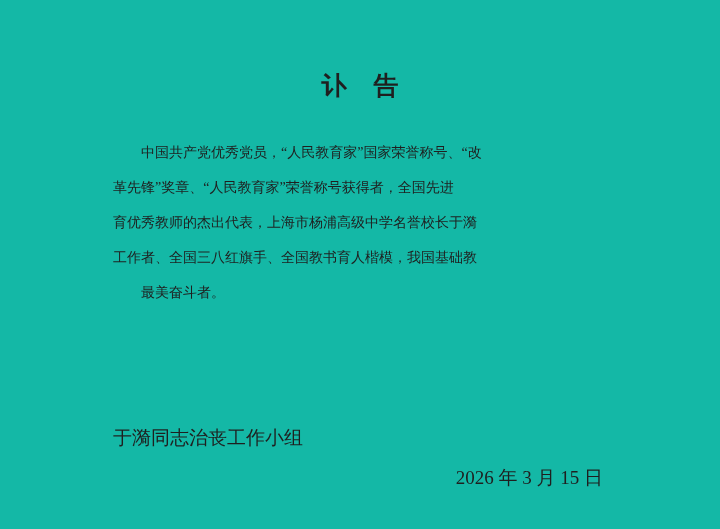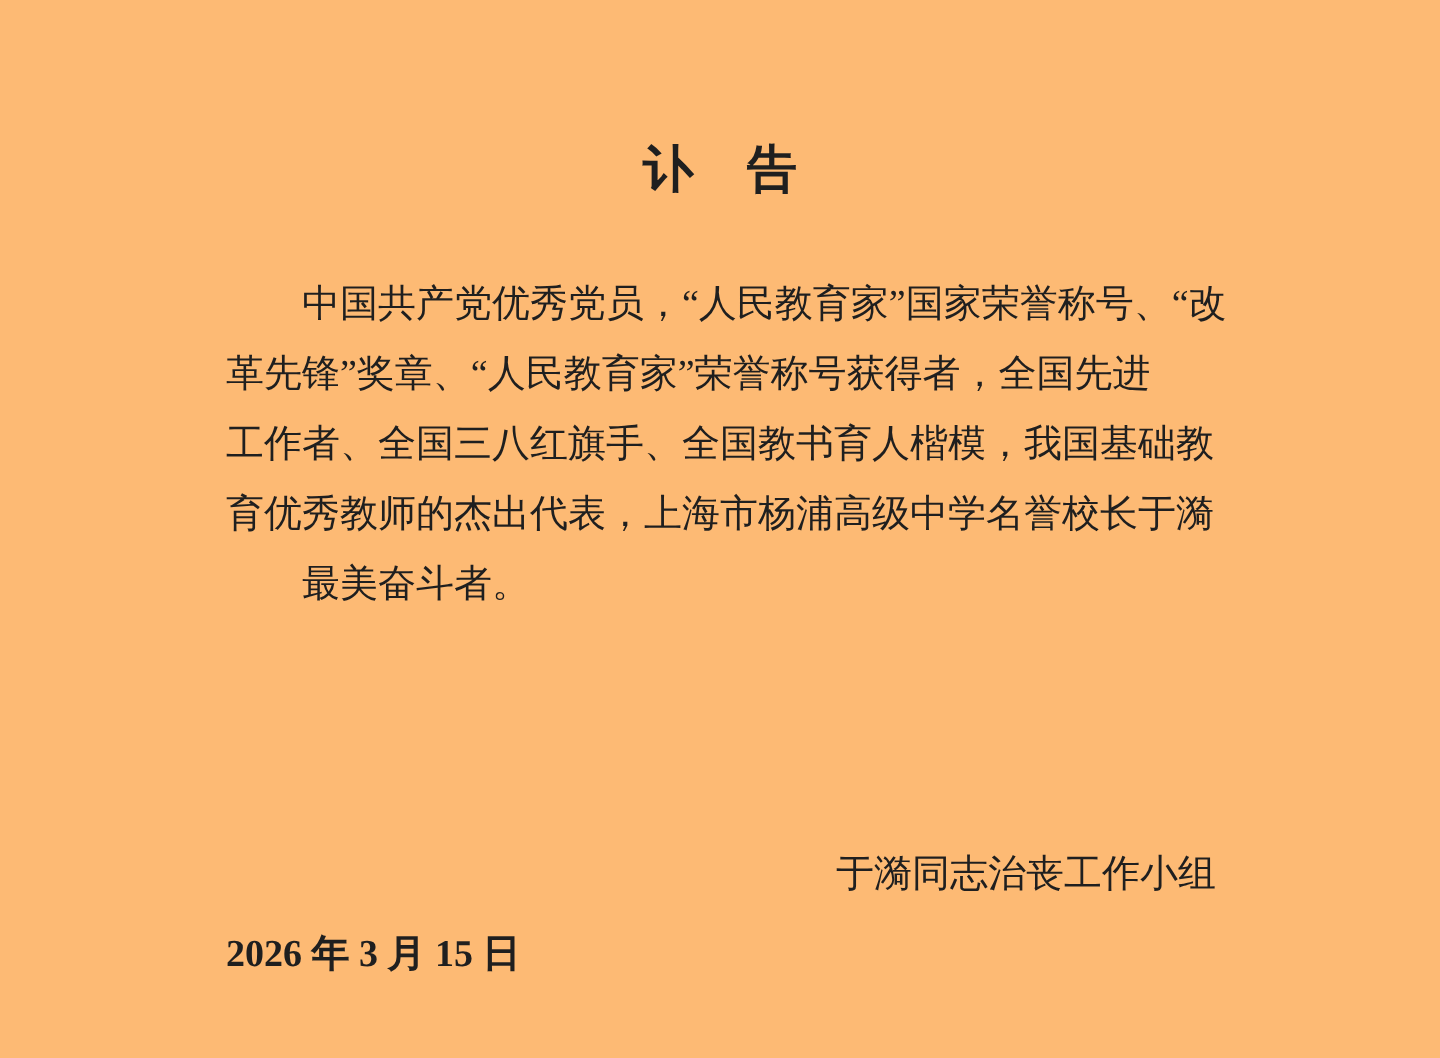--- a/index.html
+++ b/index.html
@@ -4,21 +4,21 @@
 <style>
   html, body {
     margin: 0;
     padding: 0;
     background: #ffffff;
   }
   .page {
     position: relative;
     width: 720px;
     height: 529px;
-    background: #fdba74;
+    background: #14b8a6;
     overflow: hidden;
     font-family: "Liberation Serif", "DejaVu Serif", serif;
     color: #1f1f1f;
   }
   .notice-title {
     position: absolute;
     left: 113px;
     top: 70px;
     width: 495px;
     height: 32px;
@@ -27,63 +27,62 @@
     font-size: 25px;
     font-weight: bold;
     letter-spacing: 1px;
     margin: 0;
   }
   .notice-body {
     position: absolute;
     left: 113px;
     top: 135px;
     width: 495px;
-    font-size: 19px;
+    font-size: 14px;
     line-height: 35px;
   }
   .body-line {
     height: 35px;
     white-space: nowrap;
   }
   .body-line.indent {
     text-indent: 2em;
   }
   .notice-signature {
     position: absolute;
     left: 113px;
     top: 420px;
     width: 495px;
     height: 35px;
     line-height: 35px;
     font-size: 19px;
-    text-align: right;
   }
   .notice-date {
     position: absolute;
     left: 113px;
     top: 460px;
     width: 490px;
     height: 35px;
     line-height: 35px;
     font-size: 19px;
-    font-weight: bold;
+    text-align: right;
   }
 </style>
 </head>
 <body>
 
 <div class="page">
 
   <h1 class="notice-title">讣　告</h1>
 
   <div class="notice-body">
     <div class="body-line indent">中国共产党优秀党员，“人民教育家”国家荣誉称号、“改</div>
     <div class="body-line">革先锋”奖章、“人民教育家”荣誉称号获得者，全国先进</div>
+    <div class="body-line">育优秀教师的杰出代表，上海市杨浦高级中学名誉校长于漪</div>
     <div class="body-line">工作者、全国三八红旗手、全国教书育人楷模，我国基础教</div>
-    <div class="body-line">育优秀教师的杰出代表，上海市杨浦高级中学名誉校长于漪</div>
     <div class="body-line indent">最美奋斗者。</div>
   </div>
 
   <div class="notice-signature">于漪同志治丧工作小组</div>
 
   <div class="notice-date">2026 年 3 月 15 日</div>
 
 </div>
 
 </body></html>

